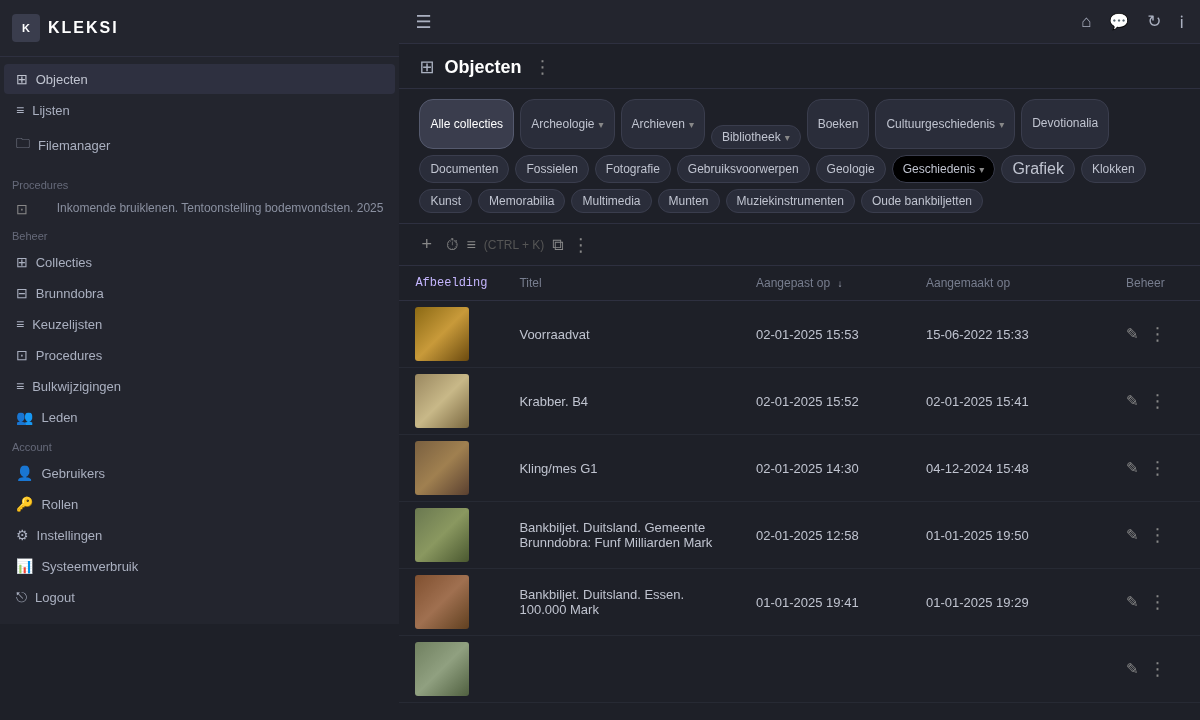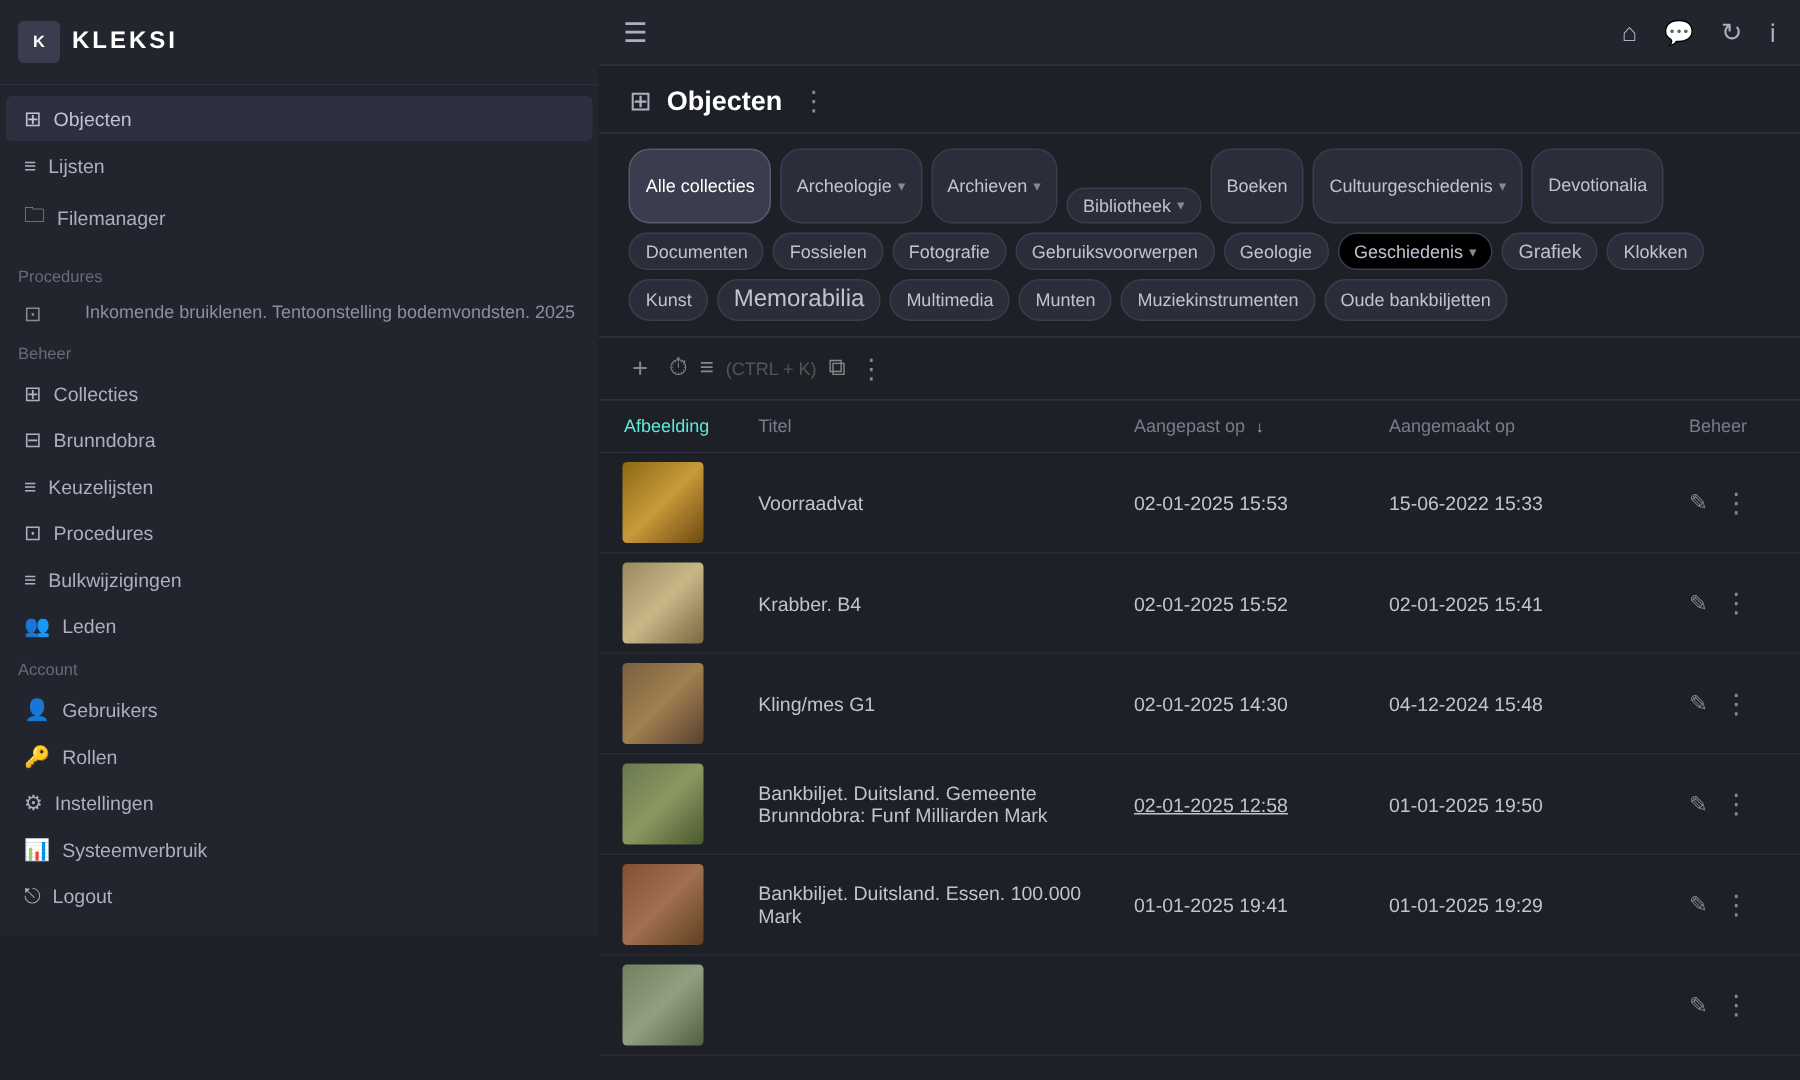--- a/index.html
+++ b/index.html
@@ -155,30 +155,30 @@
     <div style="padding:4px 10px;border-radius:14px;border:1px solid #3a3d4d;background:#2a2d3a;color:#c0c4d0;font-size:12px;cursor:pointer;display:inline-flex;align-items:center;gap:4px;white-space:nowrap;">
       <span>Gebruiksvoorwerpen</span>
     </div>
     <div style="padding:4px 10px;border-radius:14px;border:1px solid #3a3d4d;background:#2a2d3a;color:#c0c4d0;font-size:12px;cursor:pointer;display:inline-flex;align-items:center;gap:4px;white-space:nowrap;">
       <span>Geologie</span>
     </div>
     <div style="padding:4px 10px;border-radius:14px;border:1px solid #3a3d4d;background:#000000;color:#c0c4d0;font-size:12px;cursor:pointer;display:inline-flex;align-items:center;gap:4px;white-space:nowrap;">
       <span>Geschiedenis</span>
       <span style="font-size:10px;color:#888;">▾</span>
     </div>
-    <div style="padding:4px 10px;border-radius:14px;border:1px solid #3a3d4d;background:#2a2d3a;color:#c0c4d0;font-size:13px;cursor:pointer;display:inline-flex;align-items:center;gap:4px;white-space:nowrap;">
+    <div style="padding:4px 10px;border-radius:14px;border:1px solid #3a3d4d;background:#2a2d3a;color:#c0c4d0;font-size:16px;cursor:pointer;display:inline-flex;align-items:center;gap:4px;white-space:nowrap;">
       <span>Grafiek</span>
     </div>
     <div style="padding:4px 10px;border-radius:14px;border:1px solid #3a3d4d;background:#2a2d3a;color:#c0c4d0;font-size:12px;cursor:pointer;display:inline-flex;align-items:center;gap:4px;white-space:nowrap;">
       <span>Klokken</span>
     </div>
     <div style="padding:4px 10px;border-radius:14px;border:1px solid #3a3d4d;background:#2a2d3a;color:#c0c4d0;font-size:12px;cursor:pointer;display:inline-flex;align-items:center;gap:4px;white-space:nowrap;">
       <span>Kunst</span>
     </div>
-    <div style="padding:4px 10px;border-radius:14px;border:1px solid #3a3d4d;background:#2a2d3a;color:#c0c4d0;font-size:16px;cursor:pointer;display:inline-flex;align-items:center;gap:4px;white-space:nowrap;">
+    <div style="padding:4px 10px;border-radius:14px;border:1px solid #3a3d4d;background:#2a2d3a;color:#c0c4d0;font-size:12px;cursor:pointer;display:inline-flex;align-items:center;gap:4px;white-space:nowrap;">
       <span>Memorabilia</span>
     </div>
     <div style="padding:4px 10px;border-radius:14px;border:1px solid #3a3d4d;background:#2a2d3a;color:#c0c4d0;font-size:12px;cursor:pointer;display:inline-flex;align-items:center;gap:4px;white-space:nowrap;">
       <span>Multimedia</span>
     </div>
     <div style="padding:4px 10px;border-radius:14px;border:1px solid #3a3d4d;background:#2a2d3a;color:#c0c4d0;font-size:12px;cursor:pointer;display:inline-flex;align-items:center;gap:4px;white-space:nowrap;">
       <span>Munten</span>
     </div>
     <div style="padding:4px 10px;border-radius:14px;border:1px solid #3a3d4d;background:#2a2d3a;color:#c0c4d0;font-size:12px;cursor:pointer;display:inline-flex;align-items:center;gap:4px;white-space:nowrap;">
       <span>Muziekinstrumenten</span>
@@ -195,21 +195,21 @@
     <span style="color:#888;cursor:pointer;font-size:16px;">≡</span>
     <span style="color:#555;font-size:12px;">(CTRL + K)</span>
     <span style="color:#888;cursor:pointer;font-size:16px;">⧉</span>
     <span style="color:#888;cursor:pointer;font-size:18px;">⋮</span>
   </div>
 
   <div style="flex:1;overflow-y:auto;">
     <table style="width:100%;border-collapse:collapse;">
       <thead>
         <tr style="border-bottom:1px solid #2e3040;">
-          <th style="padding:10px 16px;text-align:center;color:#5eead4;font-size:12px;font-weight:500;background:#1e2028;width:90px;position:sticky;top:0;z-index:2;">Afbeelding</th>
+          <th style="padding:10px 16px;text-align:center;color:#c4b5fd;font-size:12px;font-weight:500;background:#1e2028;width:90px;position:sticky;top:0;z-index:2;font-family:Liberation Mono, monospace;">Afbeelding</th>
           <th style="padding:10px 16px;text-align:left;color:#777d8e;font-size:12px;font-weight:500;background:#1e2028;min-width:160px;position:sticky;top:0;z-index:2;">Titel</th>
           <th style="padding:10px 16px;text-align:left;color:#777d8e;font-size:12px;font-weight:500;background:#1e2028;width:170px;position:sticky;top:0;z-index:2;cursor:pointer;">
             <span>Aangepast op</span>
             <span style="font-size:10px;color:#aab0c0;margin-left:4px;">↓</span>
           </th>
           <th style="padding:10px 16px;text-align:left;color:#777d8e;font-size:12px;font-weight:500;background:#1e2028;width:200px;position:sticky;top:0;z-index:2;">Aangemaakt op</th>
           <th style="padding:10px 16px;text-align:left;color:#777d8e;font-size:12px;font-weight:500;background:#1e2028;width:90px;position:sticky;top:0;z-index:2;">Beheer</th>
         </tr>
       </thead>
       <tbody id="table-body">
@@ -253,21 +253,21 @@
           <span style="color:#888;cursor:pointer;font-size:15px;">✎</span>
           <span style="color:#888;cursor:pointer;font-size:18px;">⋮</span>
         </div>
       </td>
     </tr>
           <tr style="border-bottom: 1px solid rgb(39, 42, 52);">
       <td style="padding:6px 16px;vertical-align:middle;width:90px;">
         <div style="width:54px;height:54px;border-radius:3px;background:linear-gradient(135deg, #6a7850 0%, #8a9860 50%, #4a5830 100%);display:flex;align-items:center;justify-content:center;overflow:hidden;"></div>
       </td>
       <td style="padding:6px 16px;vertical-align:middle;color:#c0c4d0;font-size:13px;">Bankbiljet. Duitsland. Gemeente Brunndobra: Funf Milliarden Mark</td>
-      <td style="padding:6px 16px;vertical-align:middle;color:#c0c4d0;font-size:13px;text-decoration:underline;">02-01-2025 12:58</td>
+      <td style="padding:6px 16px;vertical-align:middle;color:#c0c4d0;font-size:13px;">02-01-2025 12:58</td>
       <td style="padding:6px 16px;vertical-align:middle;color:#c0c4d0;font-size:13px;">01-01-2025 19:50</td>
       <td style="padding:6px 16px;vertical-align:middle;">
         <div style="display:flex;align-items:center;gap:10px;">
           <span style="color:#888;cursor:pointer;font-size:15px;">✎</span>
           <span style="color:#888;cursor:pointer;font-size:18px;">⋮</span>
         </div>
       </td>
     </tr>
           <tr style="border-bottom: 1px solid rgb(39, 42, 52);">
       <td style="padding:6px 16px;vertical-align:middle;width:90px;">

